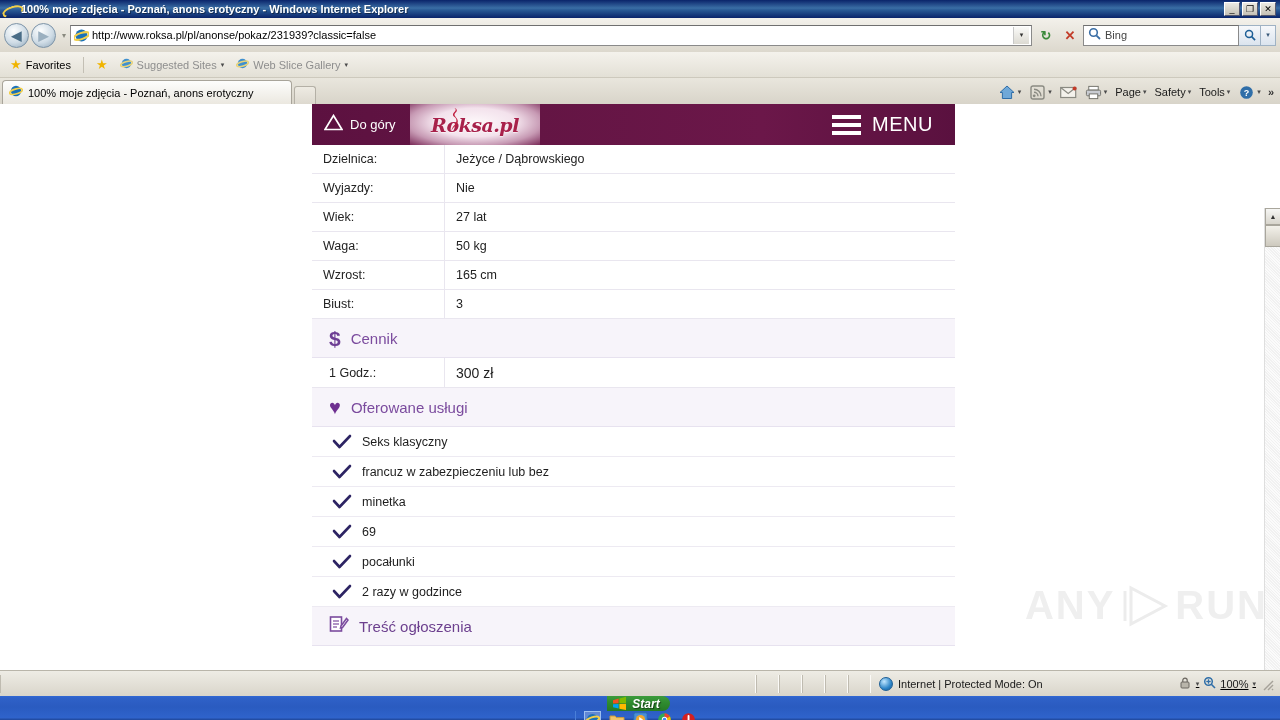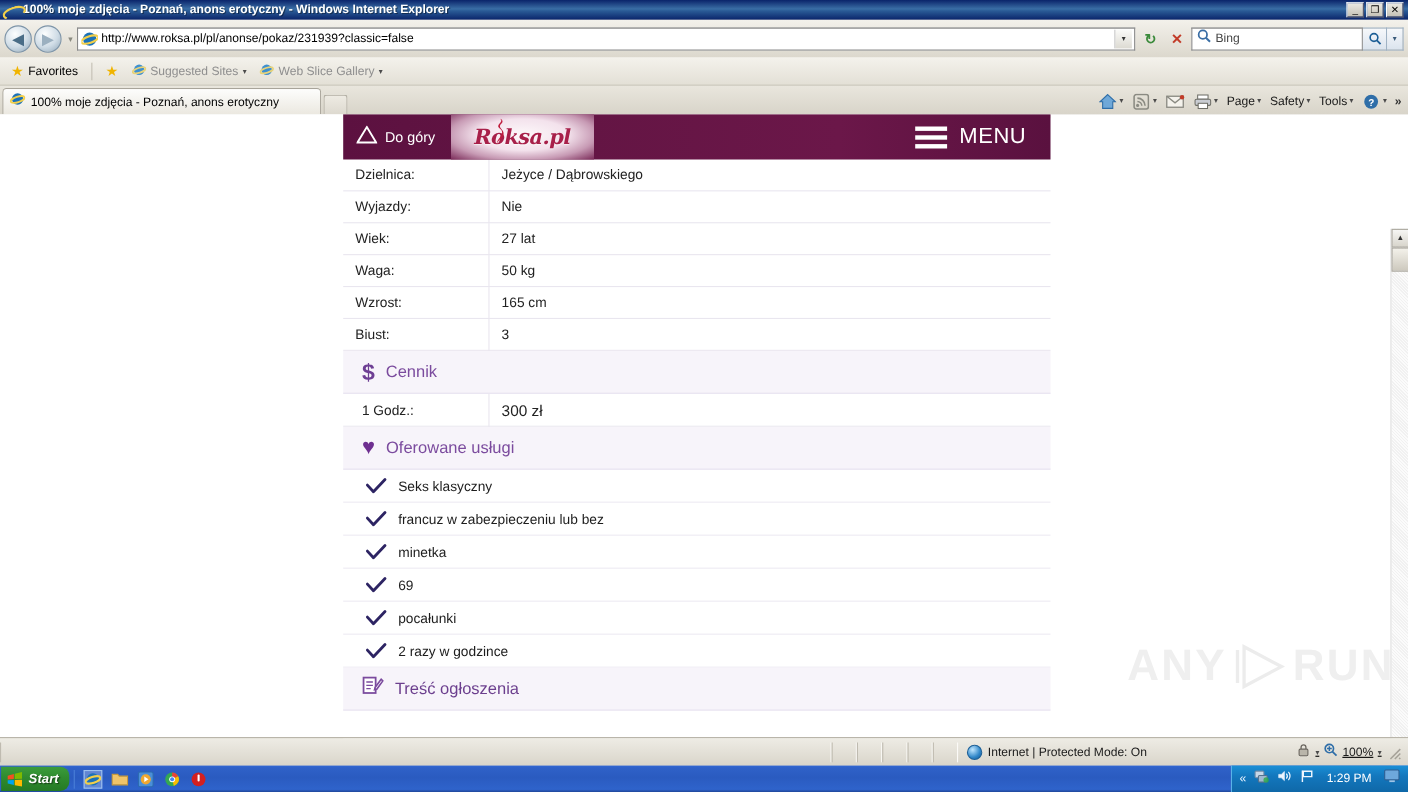--- a/index.html
+++ b/index.html
@@ -257,21 +257,21 @@
     border: 1px solid #1d5f96; }
   .st-right { margin-left: auto; display: flex; align-items: center; gap: 4px; padding-right: 6px; text-decoration: underline; }
   .lockicon { font-size: 11px; color: #5a5a55; }
   .zoomtext { font-size: 11px; color: #1a1a1a; }
   .resizer { width: 14px; height: 14px; }
 
   
   .taskbar {
     position: absolute; left: 0; top: 696px; width: 1280px; height: 24px;
     background: linear-gradient(to bottom,#3168d5 0%,#2f61c8 8%,#2a5bc0 45%,#2f63cb 90%,#1f4699 100%);
-    display: flex; align-items: center;
+    display: flex; align-items: center; flex-direction: column;
   }
   .startbtn {
     height: 22px; margin: 0 4px 0 1px; padding: 0 10px 0 5px;
     background: linear-gradient(to bottom,#3c9c3c 0%,#2f8b2f 45%,#257a25 100%);
     border-radius: 0 8px 8px 0; display: flex; align-items: center; gap: 5px;
   }
   .startbtn .flag { width: 15px; height: 15px; }
   .startbtn .slabel {
     color: #fff; font-size: 12px; font-weight: bold; font-style: italic;
     text-shadow: 1px 1px 1px rgba(0,0,0,.5);

